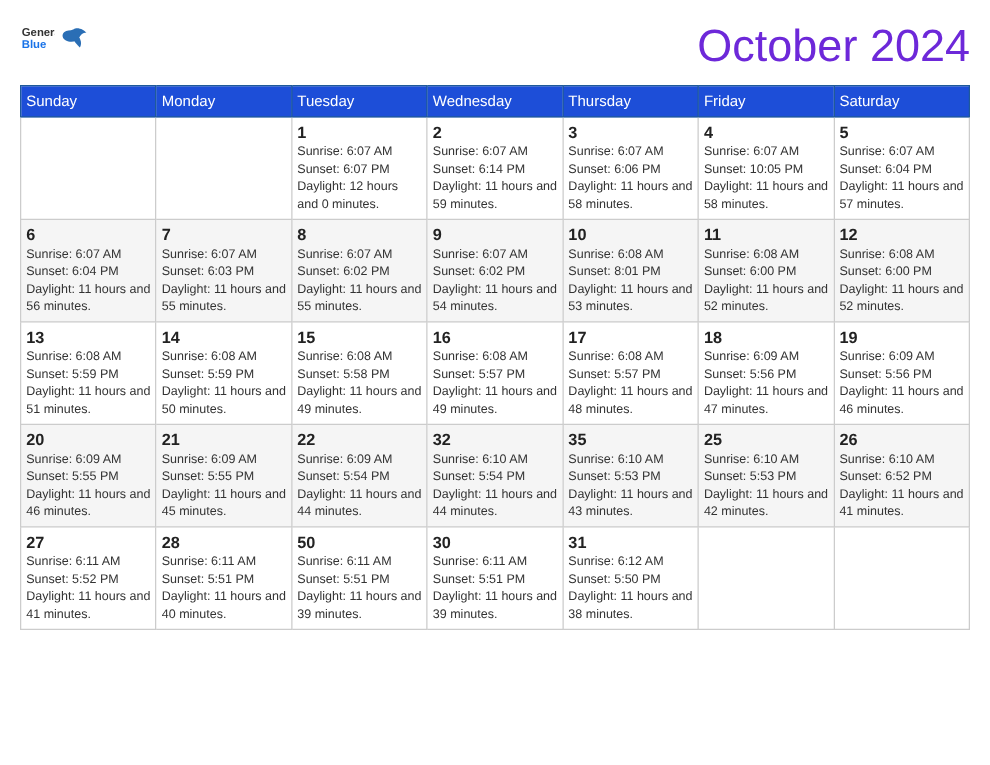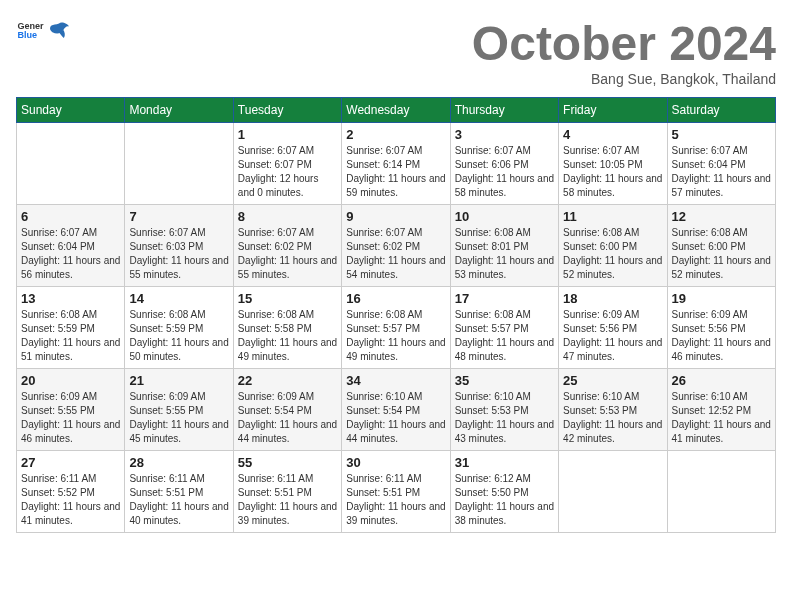--- a/index.html
+++ b/index.html
@@ -22,35 +22,35 @@
       gap: 4px;
     }
     .logo-icon {
       width: 28px;
       height: 28px;
     }
     .title-block {
       text-align: right;
     }
     .month-title {
-      font-size: 48px;
-      font-weight: bold;
-      color: #737373;
+      font-size: 36px;
+      font-weight: normal;
+      color: #6d28d9;
     }
     .location {
       font-size: 14px;
       color: #555;
     }
     .calendar {
       width: 100%;
       border-collapse: collapse;
       font-size: 11px;
     }
     .calendar th {
-      background: #15803d;
+      background: #1d4ed8;
       color: #fff;
       padding: 5px 4px;
       text-align: left;
       font-size: 12px;
       font-weight: normal;
       border: 1px solid #1e5a9a;
     }
     .calendar td {
       border: 1px solid #ccc;
       vertical-align: top;
@@ -86,21 +86,20 @@
       <text x="2" y="18" font-size="13" font-weight="bold" fill="#333" font-family="Arial">General</text>
       <text x="2" y="32" font-size="13" font-weight="bold" fill="#1a73e8" font-family="Arial">Blue</text>
     </svg>
     <svg width="22" height="22" viewBox="0 0 50 40">
       <path d="M25 5 C30 0, 45 5, 48 12 C42 10, 38 15, 35 20 C30 28, 20 30, 10 25 C5 22, 2 15, 8 10 C12 7, 18 8, 25 5Z" fill="#2a6eb5"></path>
       <path d="M35 20 C38 25, 40 32, 36 38 C32 34, 28 30, 25 25Z" fill="#2a6eb5"></path>
     </svg>
   </div>
   <div class="title-block">
     <div class="month-title">October 2024</div>
-    <div class="location">Bang Sue, Bangkok, Thailand</div>
   </div>
 </div>
 
 <table class="calendar">
   <thead>
     <tr>
       <th>Sunday</th>
       <th>Monday</th>
       <th>Tuesday</th>
       <th>Wednesday</th>
@@ -267,21 +266,21 @@
 and 45 minutes.</div>
         </td>
         <td>
           <div class="day-number">22</div>
           <div class="day-info">Sunrise: 6:09 AM
 Sunset: 5:54 PM
 Daylight: 11 hours
 and 44 minutes.</div>
         </td>
         <td>
-          <div class="day-number">34</div>
+          <div class="day-number">32</div>
           <div class="day-info">Sunrise: 6:10 AM
 Sunset: 5:54 PM
 Daylight: 11 hours
 and 44 minutes.</div>
         </td>
         <td>
           <div class="day-number">35</div>
           <div class="day-info">Sunrise: 6:10 AM
 Sunset: 5:53 PM
 Daylight: 11 hours
@@ -290,42 +289,42 @@
         <td>
           <div class="day-number">25</div>
           <div class="day-info">Sunrise: 6:10 AM
 Sunset: 5:53 PM
 Daylight: 11 hours
 and 42 minutes.</div>
         </td>
         <td>
           <div class="day-number">26</div>
           <div class="day-info">Sunrise: 6:10 AM
-Sunset: 12:52 PM
+Sunset: 6:52 PM
 Daylight: 11 hours
 and 41 minutes.</div>
         </td>
       </tr>
       <tr>
         <td>
           <div class="day-number">27</div>
           <div class="day-info">Sunrise: 6:11 AM
 Sunset: 5:52 PM
 Daylight: 11 hours
 and 41 minutes.</div>
         </td>
         <td>
           <div class="day-number">28</div>
           <div class="day-info">Sunrise: 6:11 AM
 Sunset: 5:51 PM
 Daylight: 11 hours
 and 40 minutes.</div>
         </td>
         <td>
-          <div class="day-number">55</div>
+          <div class="day-number">50</div>
           <div class="day-info">Sunrise: 6:11 AM
 Sunset: 5:51 PM
 Daylight: 11 hours
 and 39 minutes.</div>
         </td>
         <td>
           <div class="day-number">30</div>
           <div class="day-info">Sunrise: 6:11 AM
 Sunset: 5:51 PM
 Daylight: 11 hours

